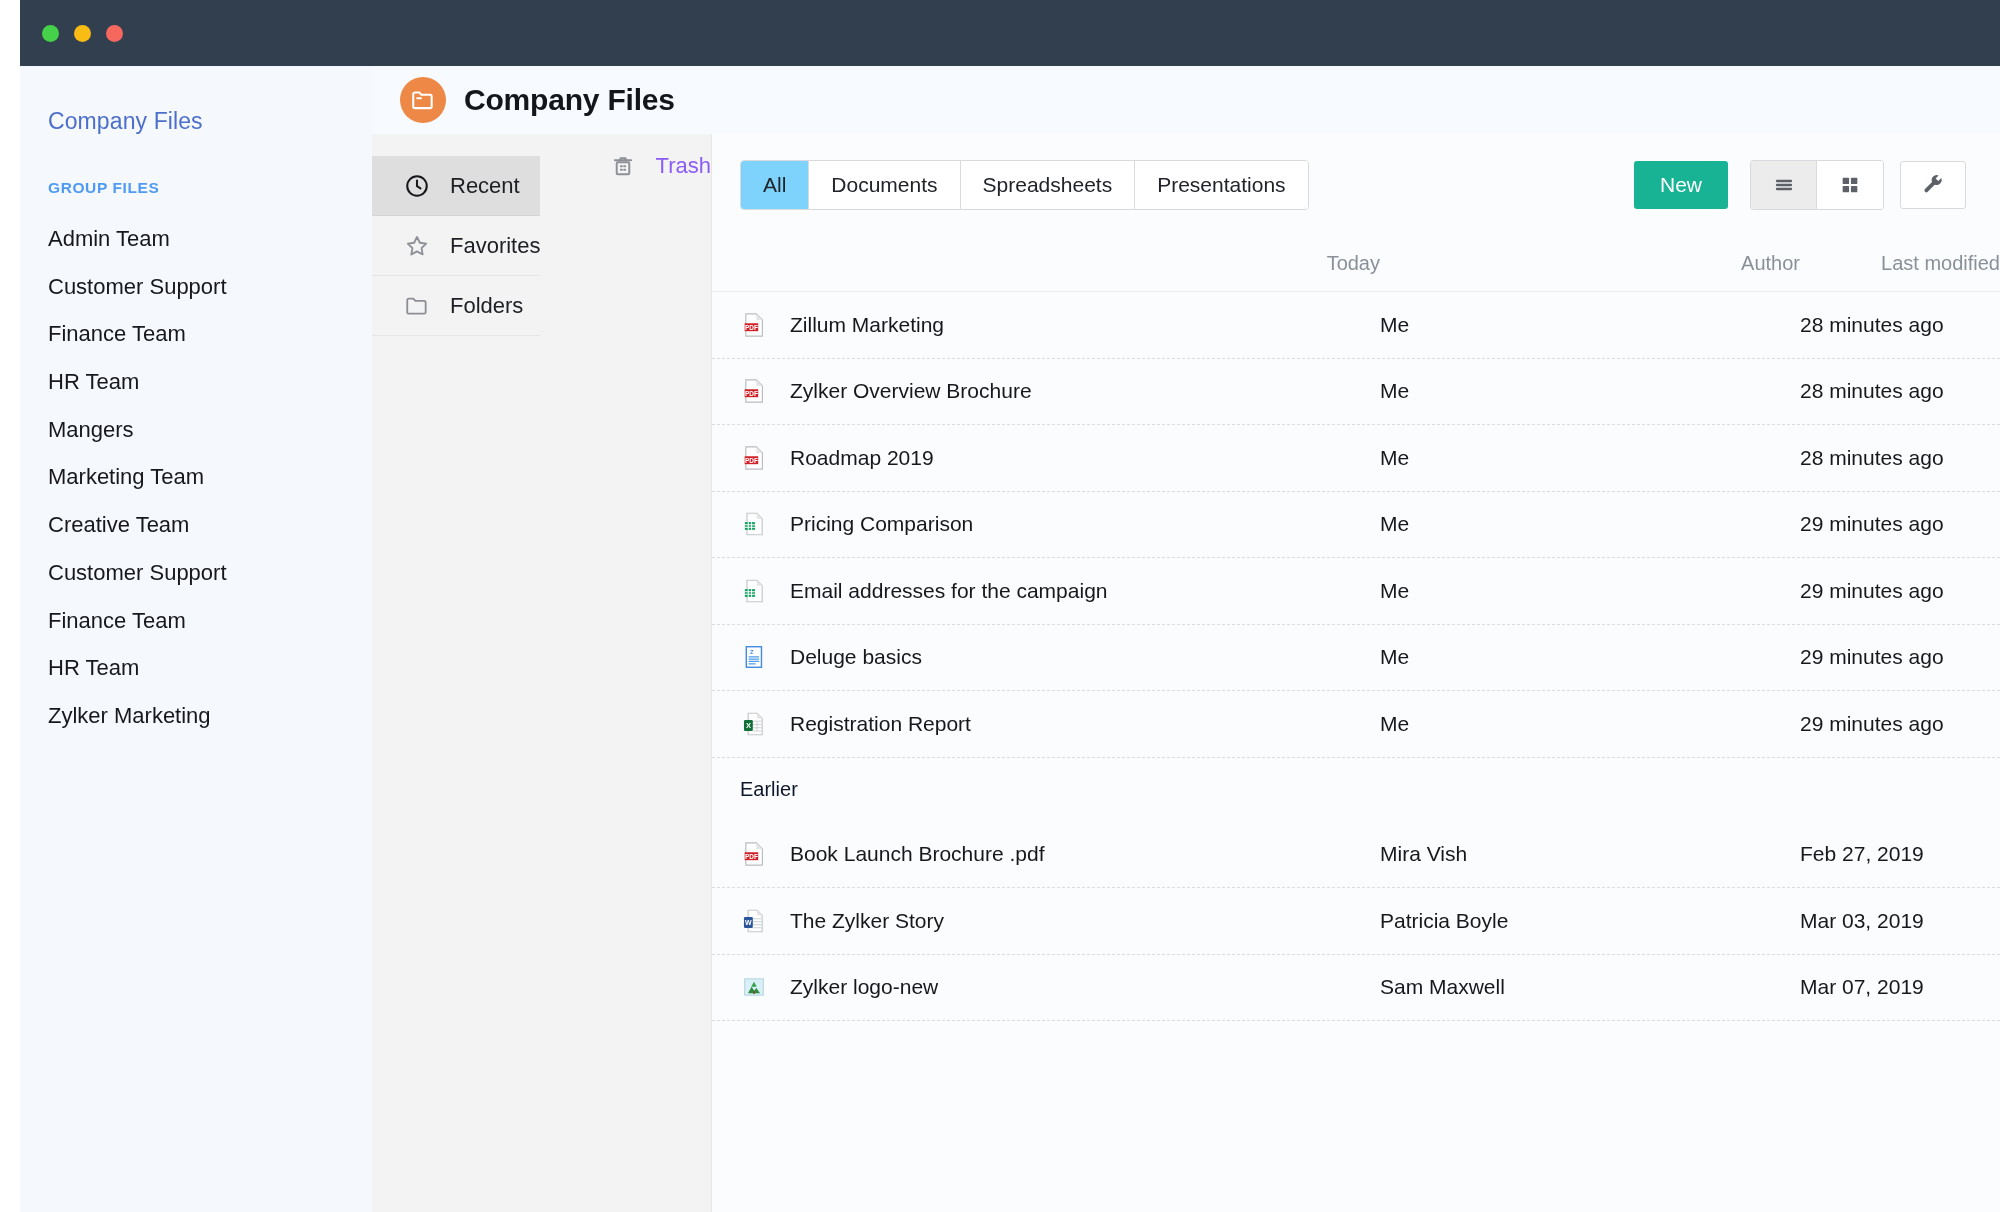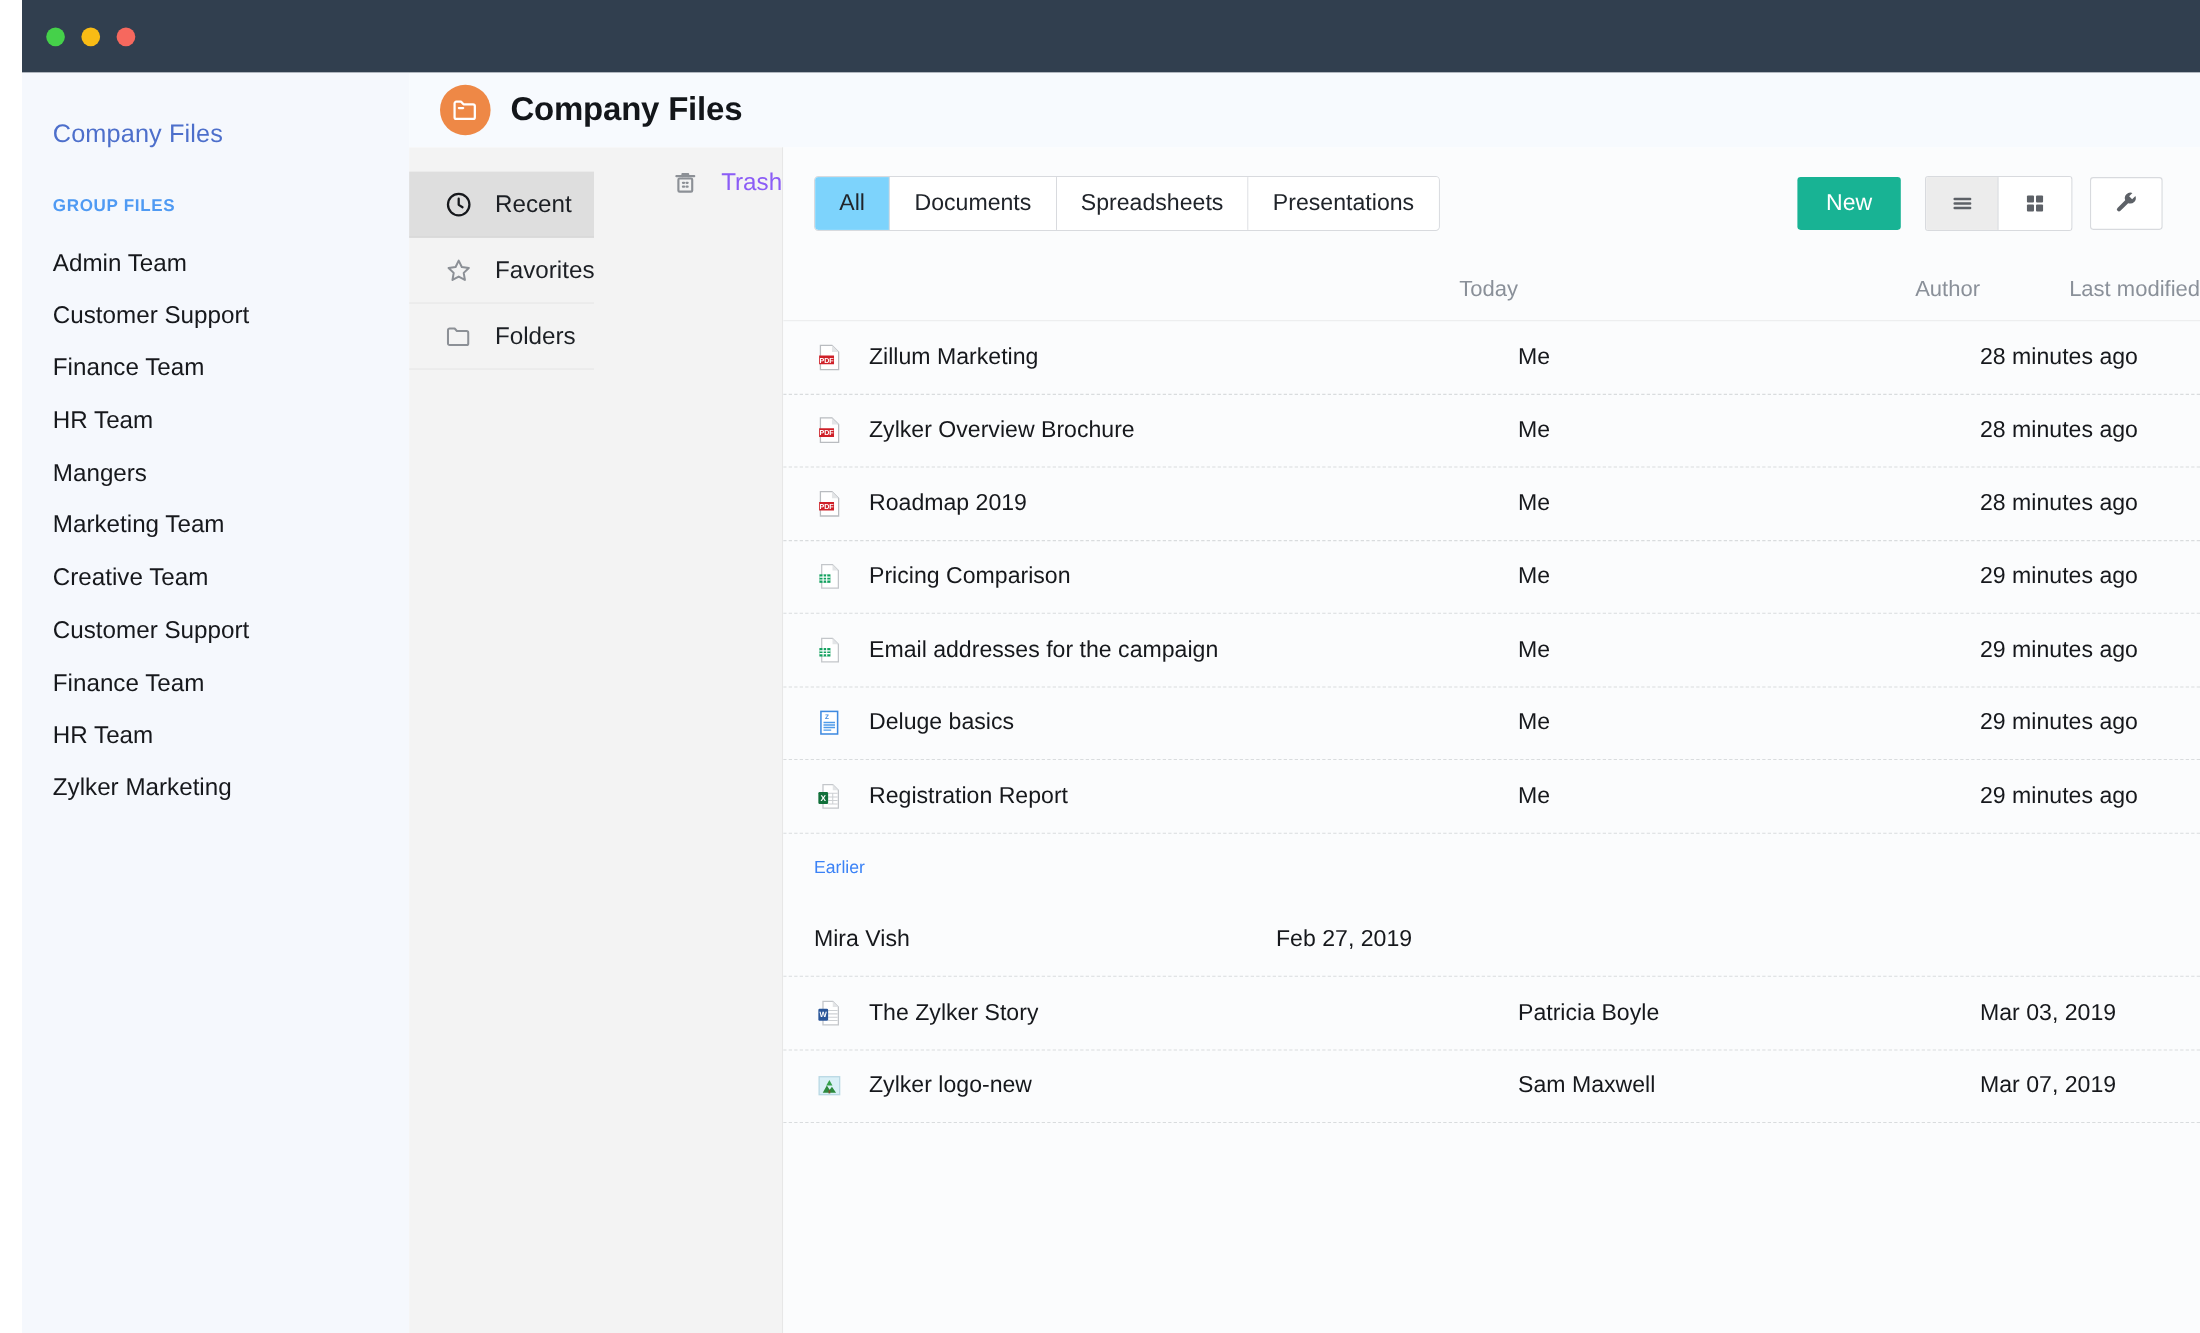--- a/index.html
+++ b/index.html
@@ -223,22 +223,22 @@
     padding-left: 28px;
     font-size: 21px;
     color: #16181c;
     cursor: pointer;
   }
   .group-row {
     display: flex;
     align-items: center;
     height: 64px;
     padding-left: 28px;
-    font-size: 16px;
-    color: #3b82f6;
+    font-size: 20px;
+    color: #0f172a;
     border-bottom: none;
   }
   .c-name { flex: 0 0 640px; display: flex; align-items: center; gap: 22px; min-width: 0; }
   .c-name .fname { white-space: nowrap; overflow: hidden; text-overflow: ellipsis; }
   .c-author { flex: 0 0 420px; }
   .c-mod { flex: 1 1 auto; }
   .head-name { flex: 0 0 640px; }
   .head-author { flex: 0 0 420px; }
   .head-mod { flex: 1 1 auto; }
   .fileicon { width: 28px; height: 28px; flex: 0 0 28px; display: block; }
@@ -491,20 +491,31 @@
                 </span>
                 <span class="fname">Registration Report</span>
               </span>
               <span class="c-author">Me</span>
               <span class="c-mod">29 minutes ago</span>
             </div>
 
             <div class="group-row">Earlier</div>
 
             <div class="row">
+              <span class="c-name">
+                <span class="fileicon">
+                  <svg width="28" height="28" viewBox="0 0 24 24">
+                      <path d="M5 2.5h9l5.2 5.2v13.8H5z" fill="#fff" stroke="#b9bcc0" stroke-width="1"></path>
+                      <path d="M14 2.5l5.2 5.2H14z" fill="#e3e5e7"></path>
+                      <path d="M4 10.5h11.6v6.8H4z" fill="#cf2028"></path>
+                      <text x="9.8" y="15.9" font-size="5.6" fill="#fff" font-family="Liberation Sans, sans-serif" text-anchor="middle" font-weight="bold">PDF</text>
+                    </svg>
+                </span>
+                <span class="fname">Book Launch Brochure .pdf</span>
+              </span>
               <span class="c-author">Mira Vish</span>
               <span class="c-mod">Feb 27, 2019</span>
             </div>
 
             <div class="row">
               <span class="c-name">
                 <span class="fileicon">
                   <svg width="28" height="28" viewBox="0 0 24 24">
                       <path d="M7 2.8h7.6L19 7.2v14H7z" fill="#fff" stroke="#c3c6ca" stroke-width="1"></path>
                       <path d="M14.6 2.8L19 7.2h-4.4z" fill="#e3e5e7"></path>

